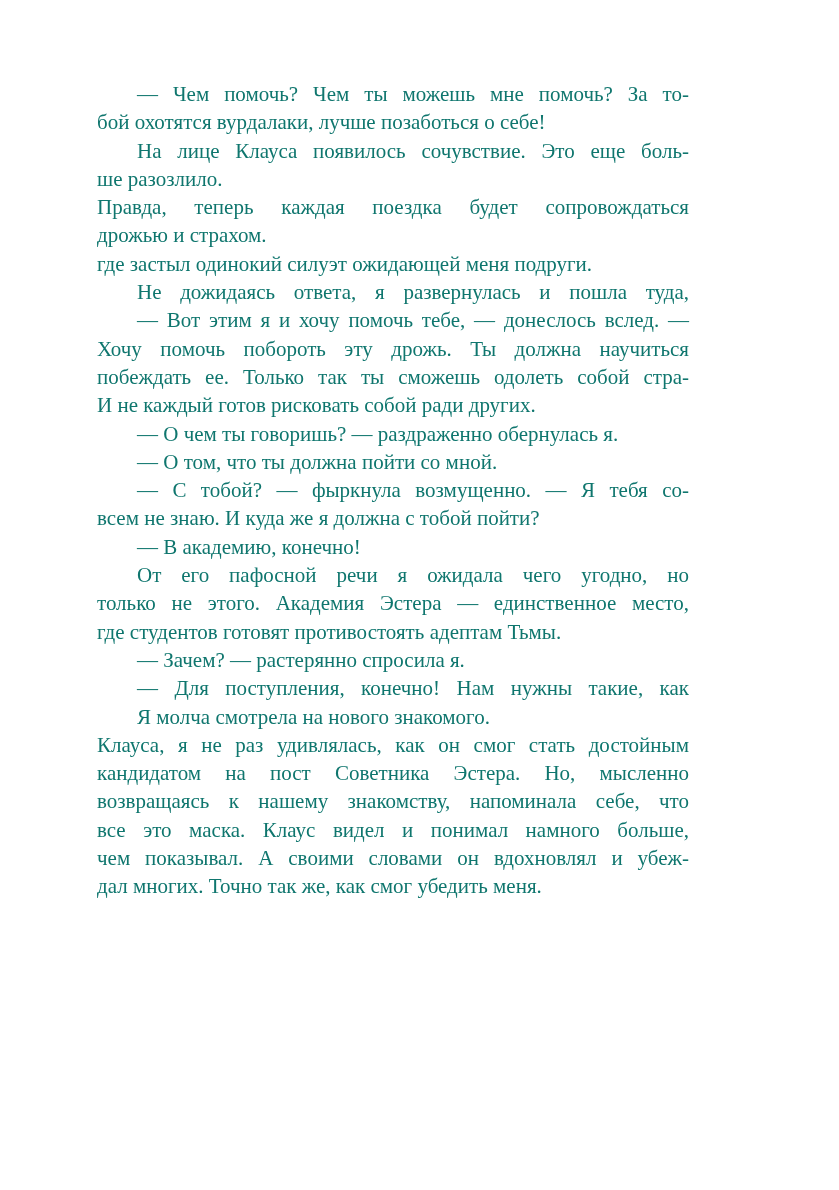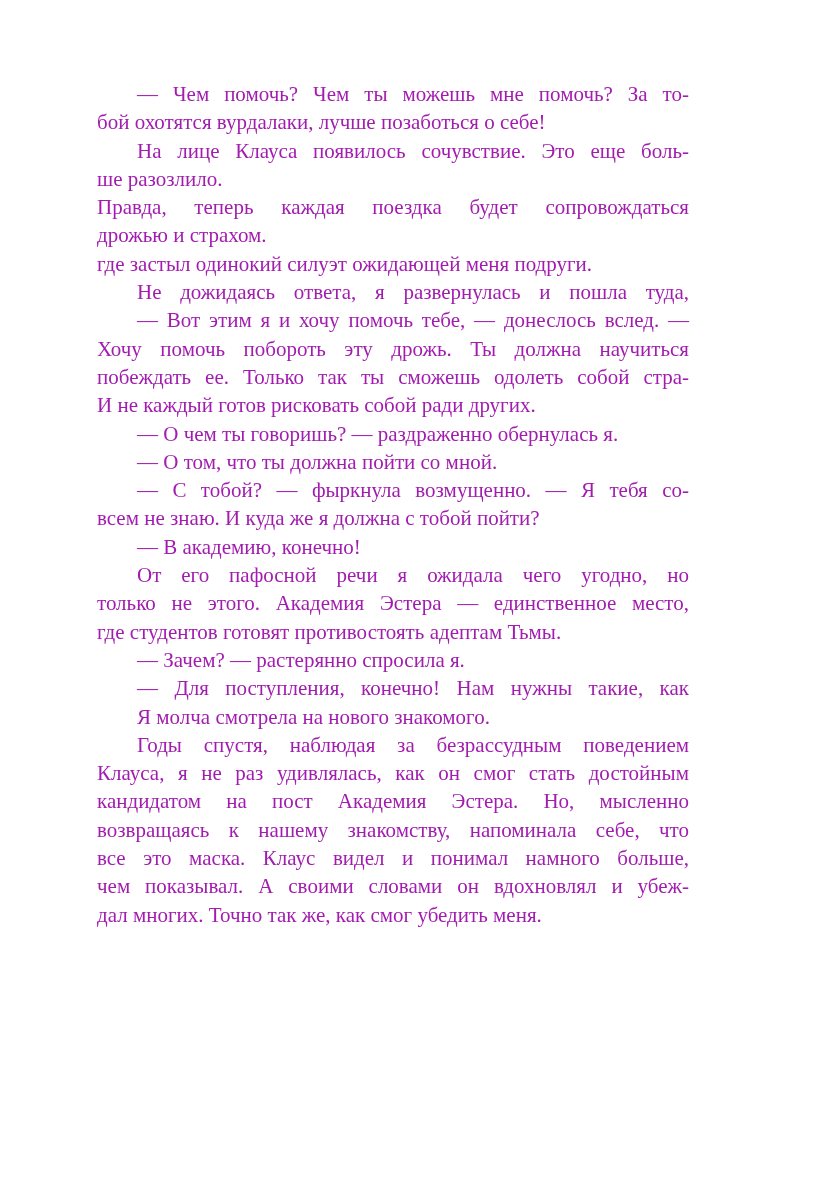--- a/index.html
+++ b/index.html
@@ -37,21 +37,21 @@
     text-align-last: left;
   }
   .line.first {
     text-indent: 40px;
   }
 </style>
 </head>
 <body>
 
 <div class="page">
-  <div class="text-block" style="color: #a21caf;">
+  <div class="text-block" style="color: #0f766e;">
       <div class="paragraph">
         <div class="line first">— Чем помочь? Чем ты можешь мне помочь? За то-</div>
         <div class="line last">бой охотятся вурдалаки, лучше позаботься о себе!</div>
       </div>
       <div class="paragraph">
         <div class="line first">На лице Клауса появилось сочувствие. Это еще боль-</div>
         <div class="line last">ше разозлило.</div>
       </div>
       <div class="paragraph">
         <div class="line">Правда, теперь каждая поездка будет сопровождаться</div>
@@ -88,22 +88,21 @@
       <div class="paragraph">
         <div class="line first last">— Зачем? — растерянно спросила я.</div>
       </div>
       <div class="paragraph">
         <div class="line first">— Для поступления, конечно! Нам нужны такие, как</div>
       </div>
       <div class="paragraph">
         <div class="line first last">Я молча смотрела на нового знакомого.</div>
       </div>
       <div class="paragraph">
-        <div class="line first">Годы спустя, наблюдая за безрассудным поведением</div>
         <div class="line">Клауса, я не раз удивлялась, как он смог стать достойным</div>
-        <div class="line">кандидатом на пост Академия Эстера. Но, мысленно</div>
+        <div class="line">кандидатом на пост Советника Эстера. Но, мысленно</div>
         <div class="line">возвращаясь к нашему знакомству, напоминала себе, что</div>
         <div class="line">все это маска. Клаус видел и понимал намного больше,</div>
         <div class="line">чем показывал. А своими словами он вдохновлял и убеж-</div>
         <div class="line last">дал многих. Точно так же, как смог убедить меня.</div>
       </div>
     </div>
 </div>
 
 </body></html>

